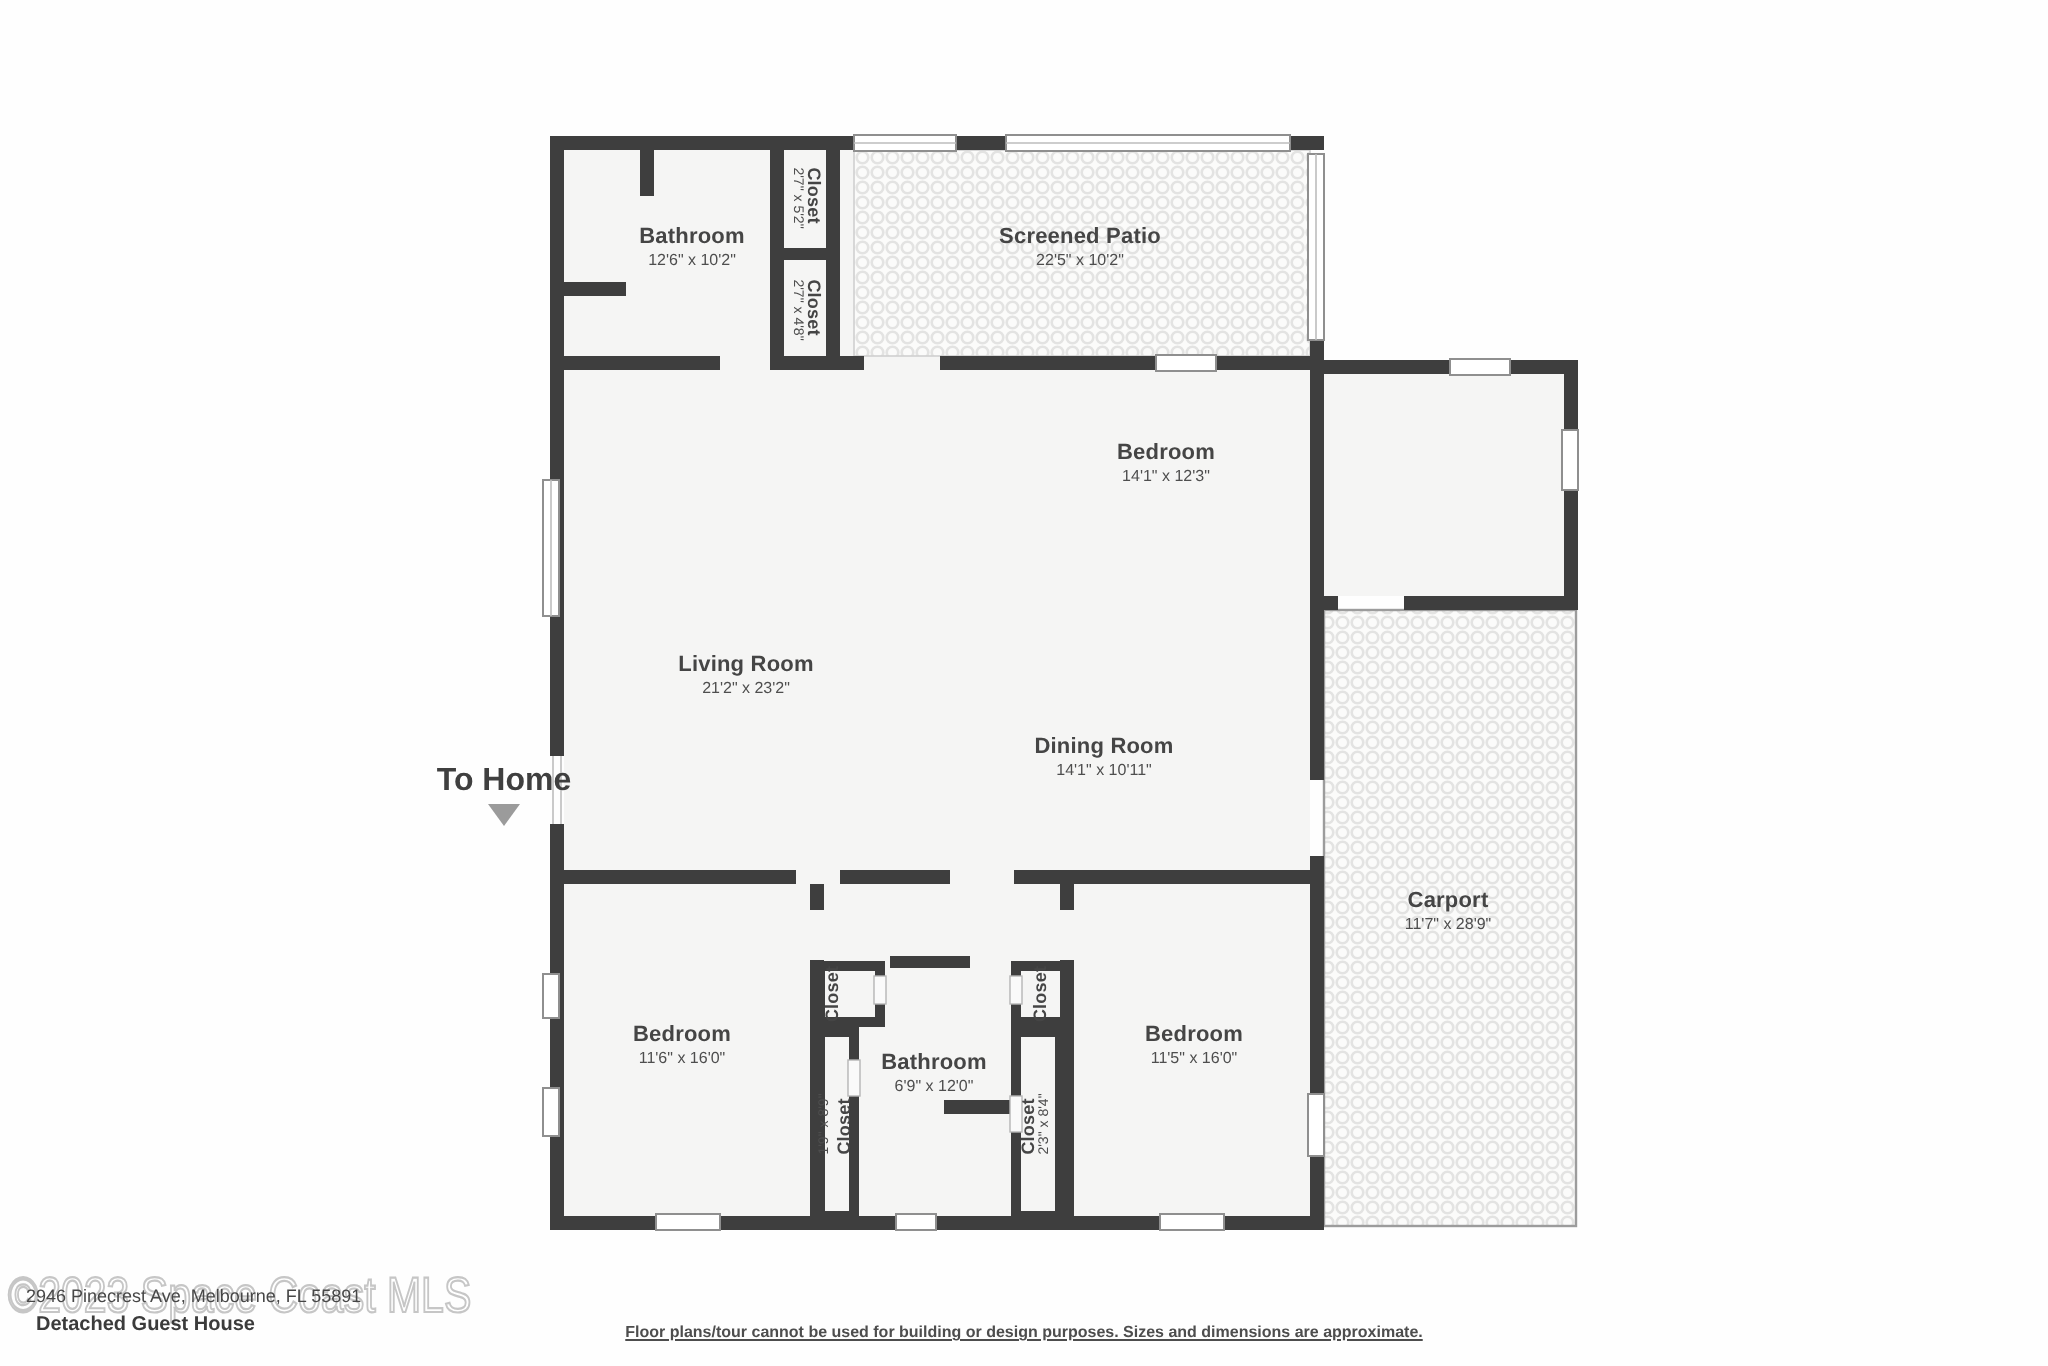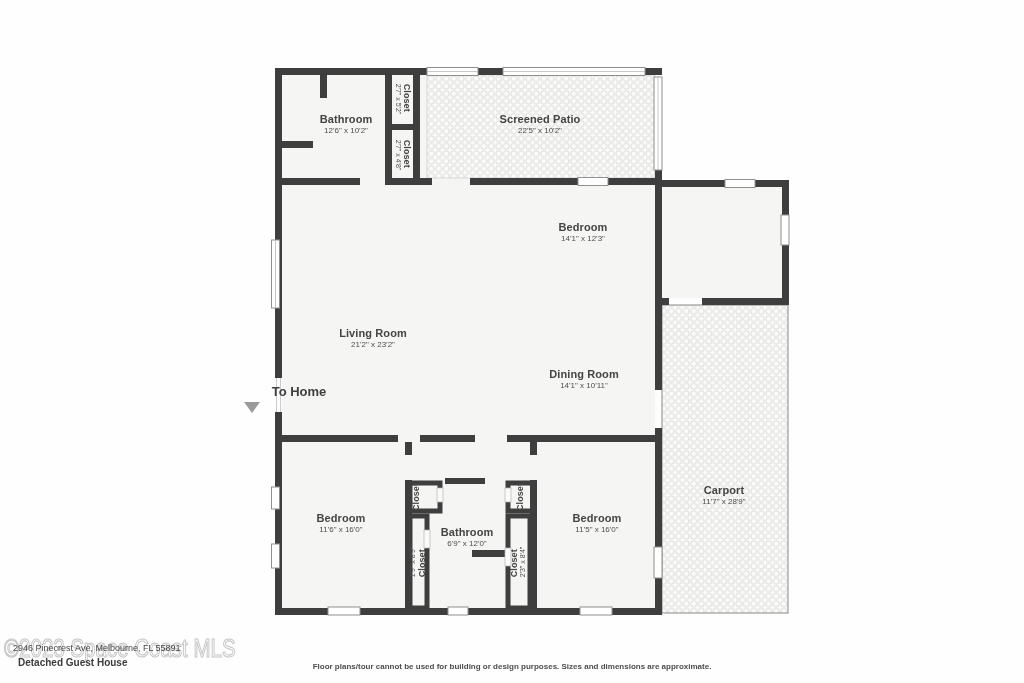--- a/index.html
+++ b/index.html
@@ -17,46 +17,46 @@
   .vlabel .room-name{font-size:9px;}
   .vlabel .room-dims{font-size:7px;}
   .v-cw{writing-mode:vertical-rl;transform:translate(-50%,-50%);}
   .v-ccw{writing-mode:vertical-rl;transform:translate(-50%,-50%) rotate(180deg);}
 
   #lbl-bathroom-top{left:346px;top:124px;}
   #lbl-patio{left:540px;top:124px;}
   #lbl-kitchen{left:583px;top:232px;}
   #lbl-laundry{left:724px;top:242px;}
   #lbl-living{left:373px;top:314px;margin-top:24px;}
-  #lbl-dining{left:584px;top:379px;}
-  #lbl-carport{left:724px;top:456px;margin-top:39px;}
+  #lbl-dining{left:552px;top:379px;}
+  #lbl-carport{left:724px;top:456px;}
   #lbl-bed-left{left:341px;top:523px;}
   #lbl-bed-right{left:597px;top:523px;}
   #lbl-bath-bottom{left:467px;top:537px;}
 
   #lbl-closet-t1{left:403px;top:99px;}
   #lbl-closet-t2{left:403px;top:155px;}
   #lbl-closet-hl{left:416px;top:497px;}
   #lbl-closet-hr{left:520px;top:497px;}
   #lbl-closet-bl{left:418px;top:562px;}
   #lbl-closet-br{left:518px;top:562px;}
 
   #to-home{position:absolute;left:252px;top:391px;transform:translate(-50%,-50%);
-           font-size:13px;font-weight:700;color:#3f3f3f;z-index:5;white-space:nowrap;margin-left:47px;}
+           font-size:16px;font-weight:700;color:#3f3f3f;z-index:5;white-space:nowrap;}
   #to-home-arrow{position:absolute;left:252px;top:402px;transform:translateX(-50%);
            width:0;height:0;border-left:8px solid transparent;border-right:8px solid transparent;
            border-top:11px solid #9b9b9b;z-index:5;}
 
   #watermark{position:absolute;left:4px;top:634px;font-size:25px;font-weight:400;
            color:#ffffff;-webkit-text-stroke:1.1px #c6c6c6;
            transform:scaleX(0.82);transform-origin:left top;z-index:3;white-space:nowrap;}
   #address{position:absolute;left:13px;top:643px;font-size:9px;color:#474747;z-index:4;white-space:nowrap;}
   #plan-title{position:absolute;left:18px;top:657px;font-size:10px;font-weight:700;color:#3b3b3b;z-index:4;white-space:nowrap;}
   #disclaimer{position:absolute;left:512px;top:666px;transform:translate(-50%,-50%);
-           font-size:8px;font-weight:700;color:#4d4d4d;z-index:4;white-space:nowrap;}
+           font-size:8px;font-weight:700;color:#4d4d4d;z-index:4;white-space:nowrap;text-decoration:underline;}
 </style>
 </head>
 <body>
 
 <div id="canvas">
 
   <svg id="plan-svg" width="1024" height="683" viewBox="0 0 1024 683">
     <defs>
       <pattern id="dots" width="7.5" height="7.5" patternUnits="userSpaceOnUse">
         <rect width="7.5" height="7.5" fill="#fbfbfa"></rect>

